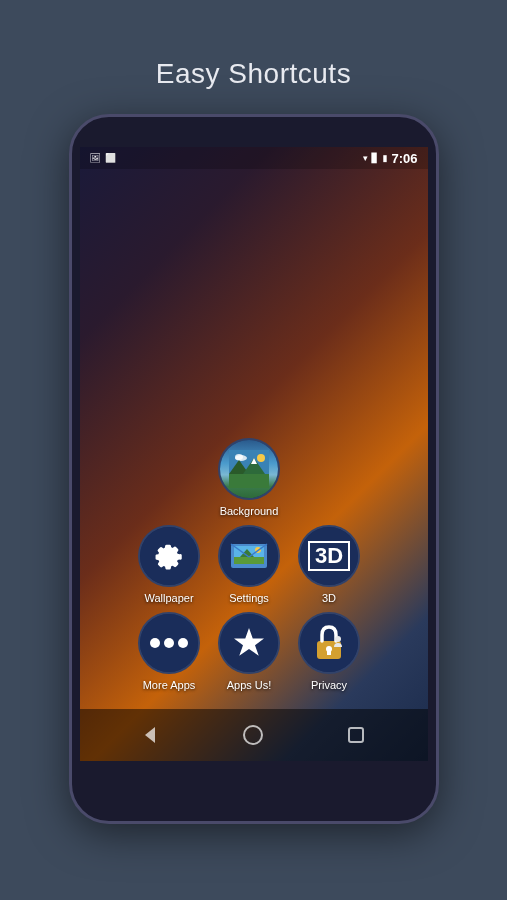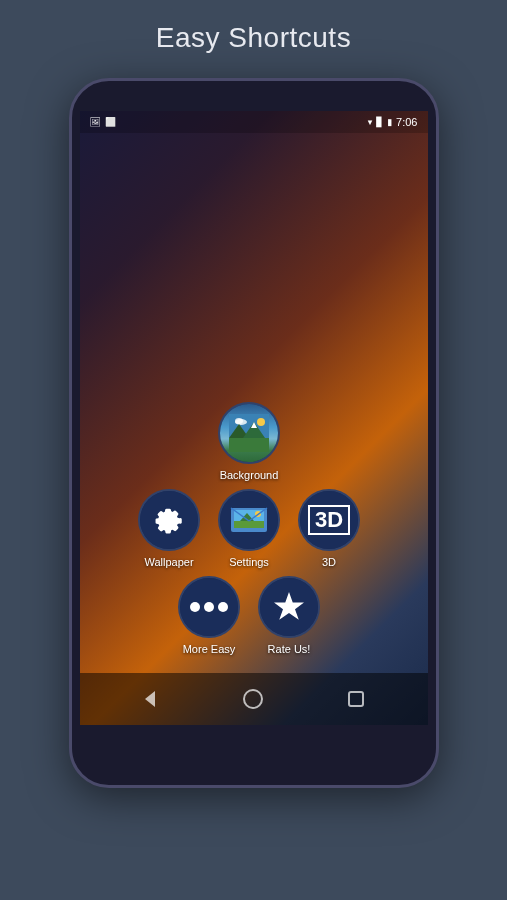--- a/index.html
+++ b/index.html
@@ -12,21 +12,21 @@
       flex-direction: column;
       align-items: center;
       overflow: hidden;
     }
 
     .header-text {
       color: #e8eaf0;
       font-size: 28px;
       font-weight: 300;
       text-align: center;
-      margin-top: 20px;
+      margin-top: 56px;
       line-height: 1.3;
       letter-spacing: 0.5px;
     }
 
     .phone-container {
       margin-top: 22px;
       width: 370px;
       height: 710px;
       position: relative;
     }
@@ -72,22 +72,22 @@
       color: white;
       font-size: 9px;
     }
     .status-right {
       display: flex;
       align-items: center;
       gap: 4px;
     }
     .status-time {
       color: white;
-      font-size: 11px;
-      font-weight: normal;
+      font-size: 13px;
+      font-weight: bold;
     }
     .wifi-icon, .signal-icon, .battery-icon {
       color: white;
       font-size: 9px;
     }
 
     
     .app-grid-area {
       position: absolute;
       bottom: 60px;
@@ -371,34 +371,53 @@
         <div class="app-row">
 
           <div class="app-item">
             <div class="app-icon-circle">
               <div class="icon-moreapps">
                 <div class="dot"></div>
                 <div class="dot"></div>
                 <div class="dot"></div>
               </div>
             </div>
-            <span class="app-label">More Easy</span>
+            <span class="app-label">More Apps</span>
           </div>
 
           <div class="app-item">
             <div class="app-icon-circle">
               <div class="icon-rateus">
                 <svg class="star-svg" viewBox="0 0 48 48">
                   <polygon fill="white" points="24,4 29,18 44,18 32,27 37,41 24,32 11,41 16,27 4,18 19,18"></polygon>
                 </svg>
               </div>
             </div>
-            <span class="app-label">Rate Us!</span>
-          </div>
-
+            <span class="app-label">Apps Us!</span>
+          </div>
+
+          <div class="app-item">
+            <div class="app-icon-circle">
+              <div class="icon-privacy">
+                <svg width="34" height="40" viewBox="0 0 34 40">
+
+                  <rect x="5" y="18" width="24" height="18" rx="3" fill="#d4a030"></rect>
+
+                  <path d="M10 18 V12 Q10 4 17 4 Q24 4 24 12 V18" fill="none" stroke="white" stroke-width="3.5" stroke-linecap="round"></path>
+
+                  <circle cx="17" cy="26" r="3" fill="white"></circle>
+                  <rect x="15" y="27" width="4" height="5" fill="white"></rect>
+
+                  <circle cx="26" cy="16" r="3" fill="#e8e8e8"></circle>
+                  <path d="M22 24 Q22 20 26 20 Q30 20 30 24" fill="#e8e8e8"></path>
+                </svg>
+              </div>
+            </div>
+            <span class="app-label">Privacy</span>
+          </div>
         </div>
 
       </div>
 
       <div class="nav-bar">
         <div class="nav-btn">
           <svg width="20" height="20" viewBox="0 0 20 20">
             <polygon points="14,2 14,18 4,10" fill="rgba(255,255,255,0.7)"></polygon>
           </svg>
         </div>

